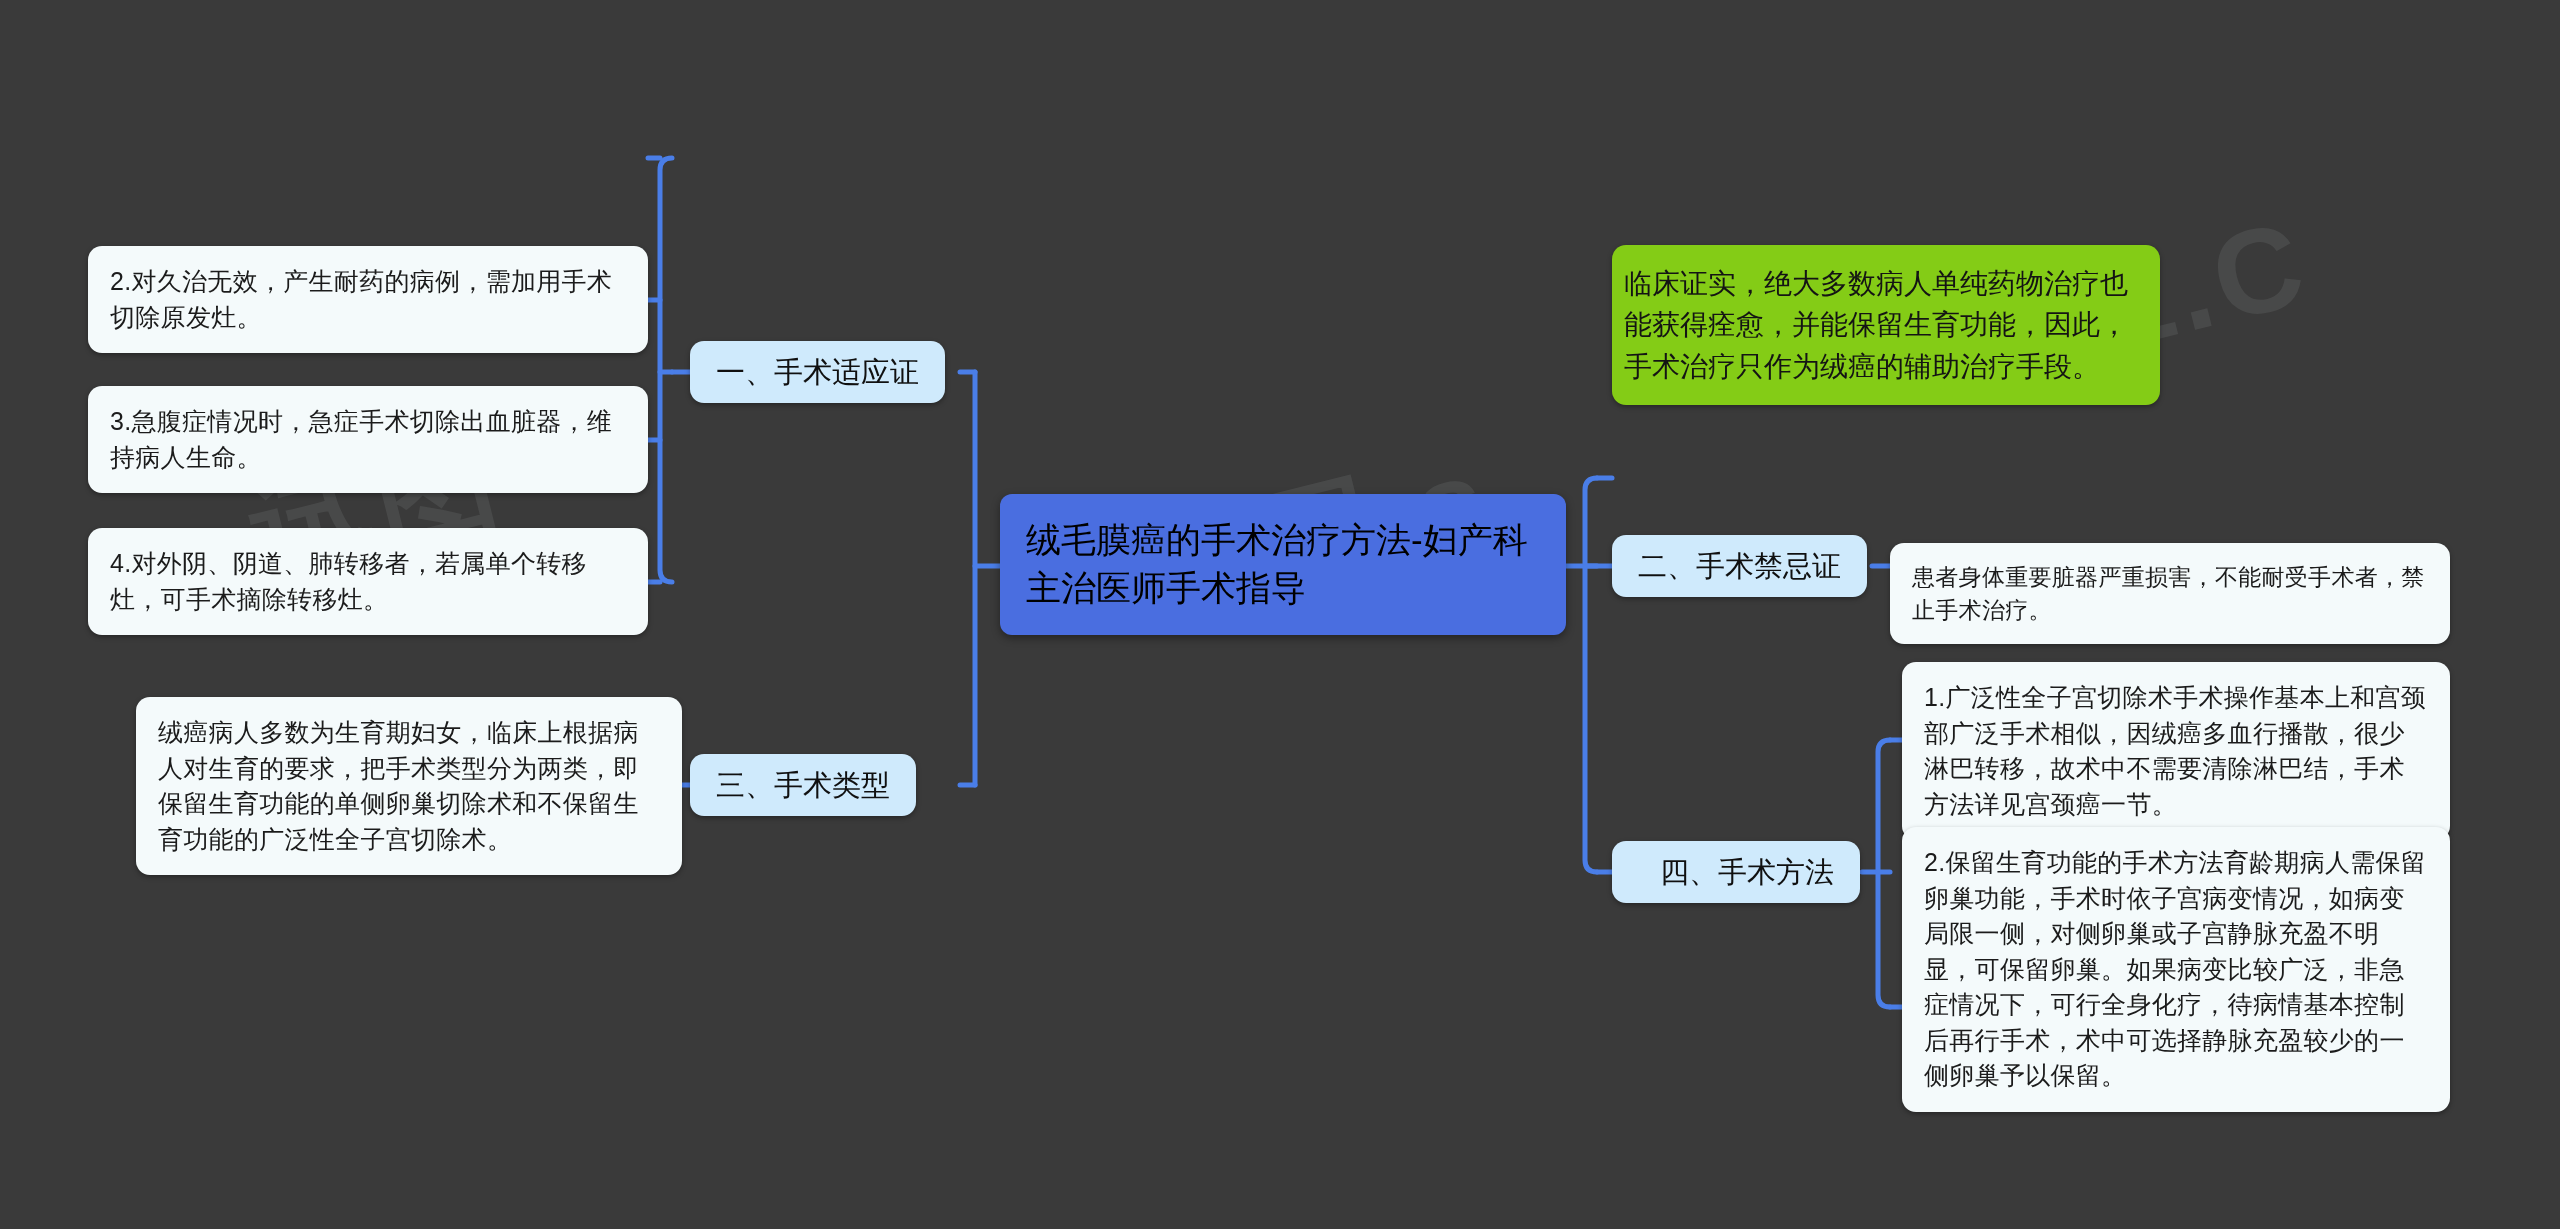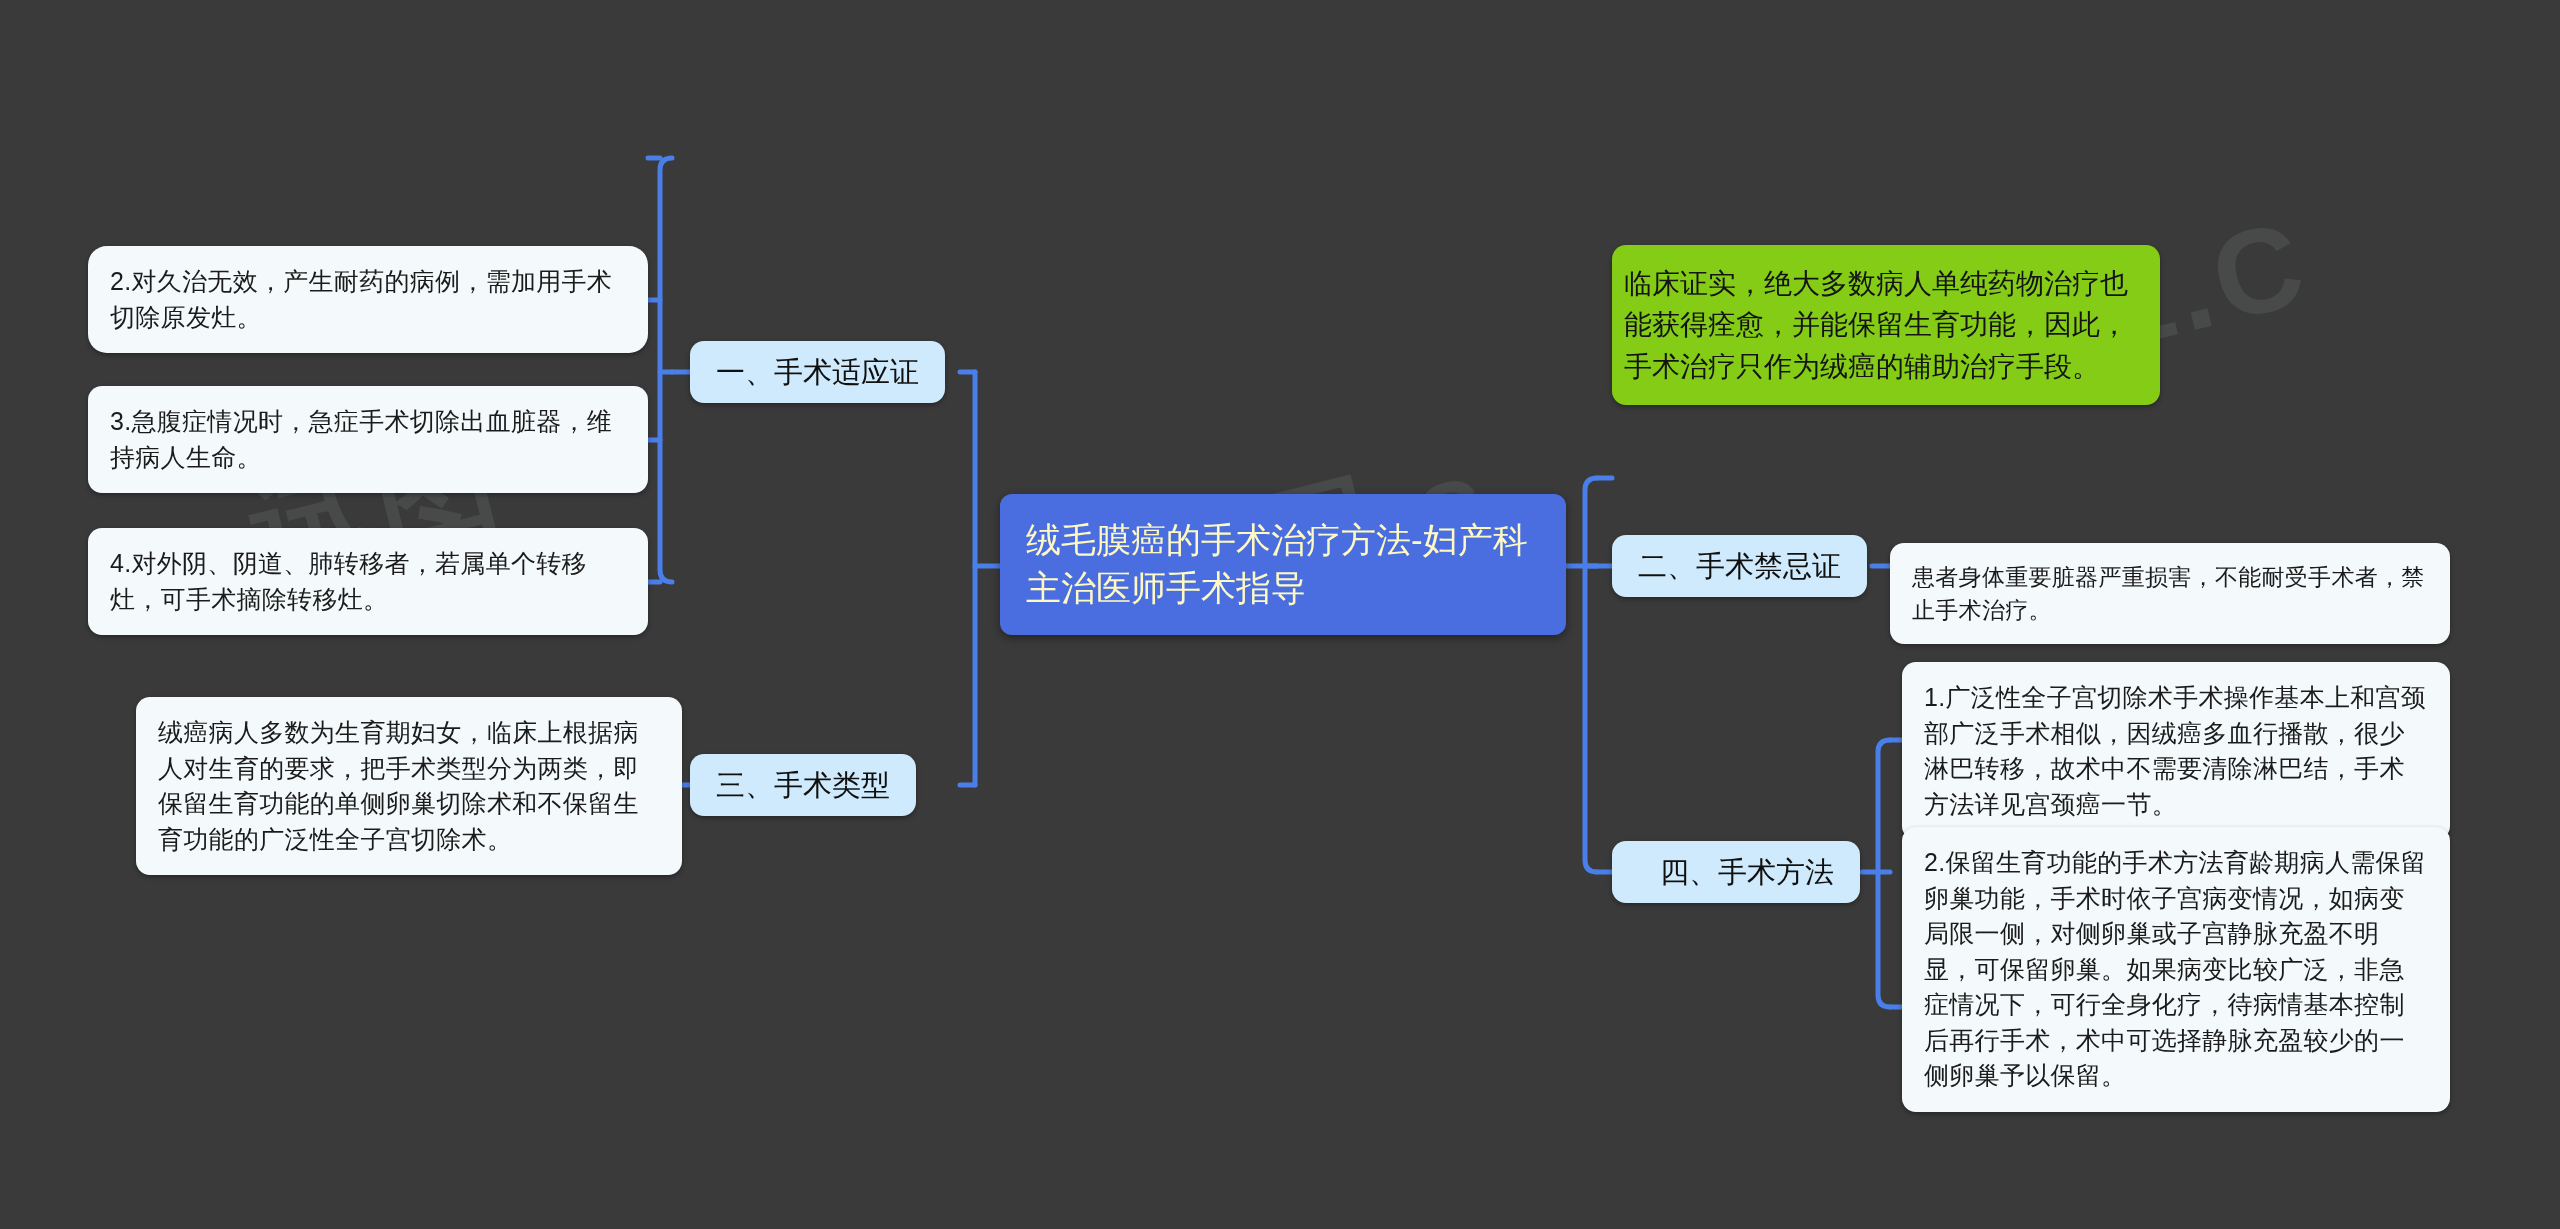--- a/index.html
+++ b/index.html
@@ -50,21 +50,21 @@
     color: #141414;
     padding: 18px 12px;
     font-size: 28px;
     line-height: 1.48;
     box-shadow: 0 2px 5px rgba(0,0,0,0.35);
   }
 
   
   .root {
     background: #4a6ee0;
-    color: #fef9c3;
+    color: #000000;
     padding: 22px 26px;
     font-size: 35px;
     line-height: 1.38;
     border-radius: 12px;
     text-align: left;
     box-shadow: 0 3px 8px rgba(0,0,0,0.4);
   }
 
   .watermark {
     position: absolute;
@@ -135,21 +135,21 @@
 
   <div class="node root" style="left:1000px; top:494px; width:566px;">
     <div class="node-inner">绒毛膜癌的手术治疗方法-妇产科主治医师手术指导</div>
   </div>
 
   <div class="node branch" style="left:690px; top:341px;">
     <div class="node-inner">一、手术适应证</div>
   </div>
 
 
-  <div class="node leaf" style="left:88px; top:246px; width:560px;border-radius:19px;">
+  <div class="node leaf" style="left:88px; top:246px; width:560px;">
     <div class="node-inner">2.对久治无效，产生耐药的病例，需加用手术切除原发灶。</div>
   </div>
 
   <div class="node leaf" style="left:88px; top:386px; width:560px;">
     <div class="node-inner">3.急腹症情况时，急症手术切除出血脏器，维持病人生命。</div>
   </div>
 
   <div class="node leaf" style="left:88px; top:528px; width:560px;">
     <div class="node-inner">4.对外阴、阴道、肺转移者，若属单个转移灶，可手术摘除转移灶。</div>
   </div>

